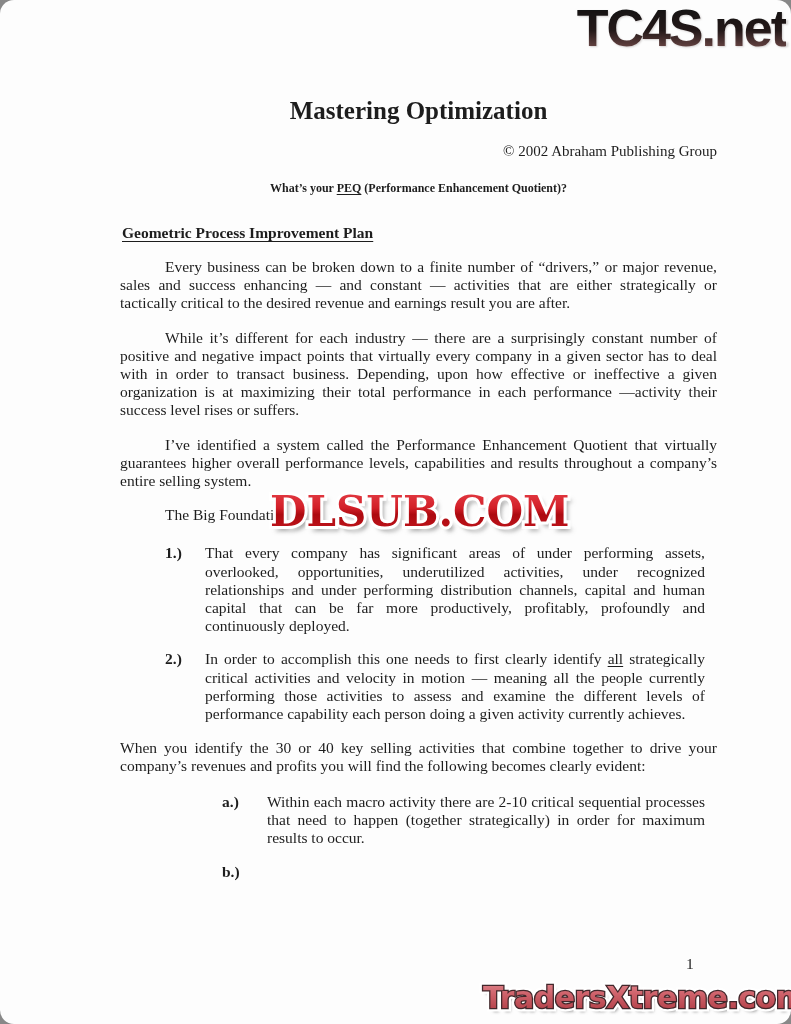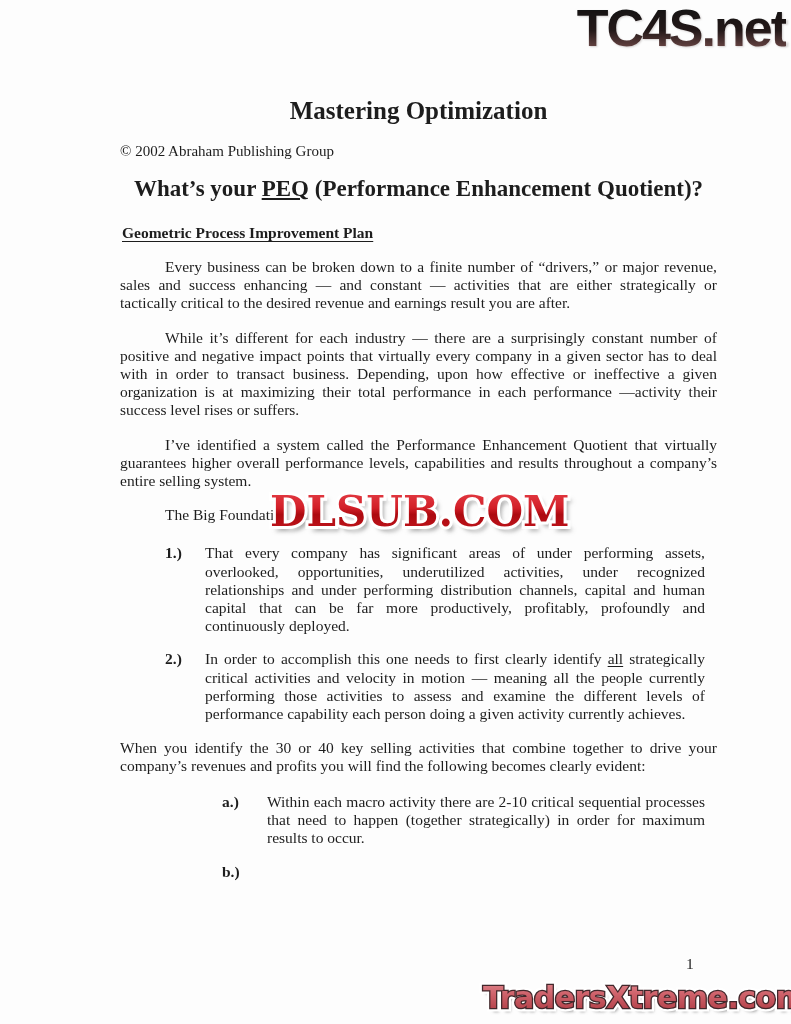--- a/index.html
+++ b/index.html
@@ -1,25 +1,25 @@
 <!DOCTYPE html>
 <html><head>
 <meta charset="utf-8">
 <style>
   html,body { margin:0; padding:0; background:#888; }
   .page {
     position:relative; width:791px; height:1024px; margin:0 auto;
     background:#fdfdfd; overflow:hidden;
-    font-family:"Liberation Serif","DejaVu Serif",serif; color:#1d1d1d;
+    font-family:"Liberation Serif","DejaVu Serif",serif; color:#1d1d1d;border-radius:14px;
   }
   .content { position:absolute; left:120px; top:96px; width:597px; }
 
   h1.doc-title { margin:0; font-size:25px; line-height:30px; font-weight:bold; text-align:center; }
-  .copyright   { margin-top:16px; font-size:15px; line-height:18px; text-align:left; }
-  h2.peq       { margin:17px 0 0; font-size:23px; line-height:23px; font-weight:bold; text-align:center; }
+  .copyright   { margin-top:16px; font-size:15px; line-height:18px; text-align:right; }
+  h2.peq       { margin:17px 0 0; font-size:12px; line-height:23px; font-weight:bold; text-align:center; }
   h3.section   { margin:23px 2px 0; font-size:15.5px; line-height:19px; font-weight:bold; text-decoration:underline; text-underline-offset:3px; }
 
   p.body { margin:16px 0 0; font-size:15.5px; line-height:18.2px; text-align:justify; }
   .ind   { text-indent:45px; }
   .u     { text-decoration:underline; text-underline-offset:2px; }
 
   .foundation { position:relative; margin-top:16px; }
   .foundation p { margin:0; }
 
   .list-item { position:relative; }

